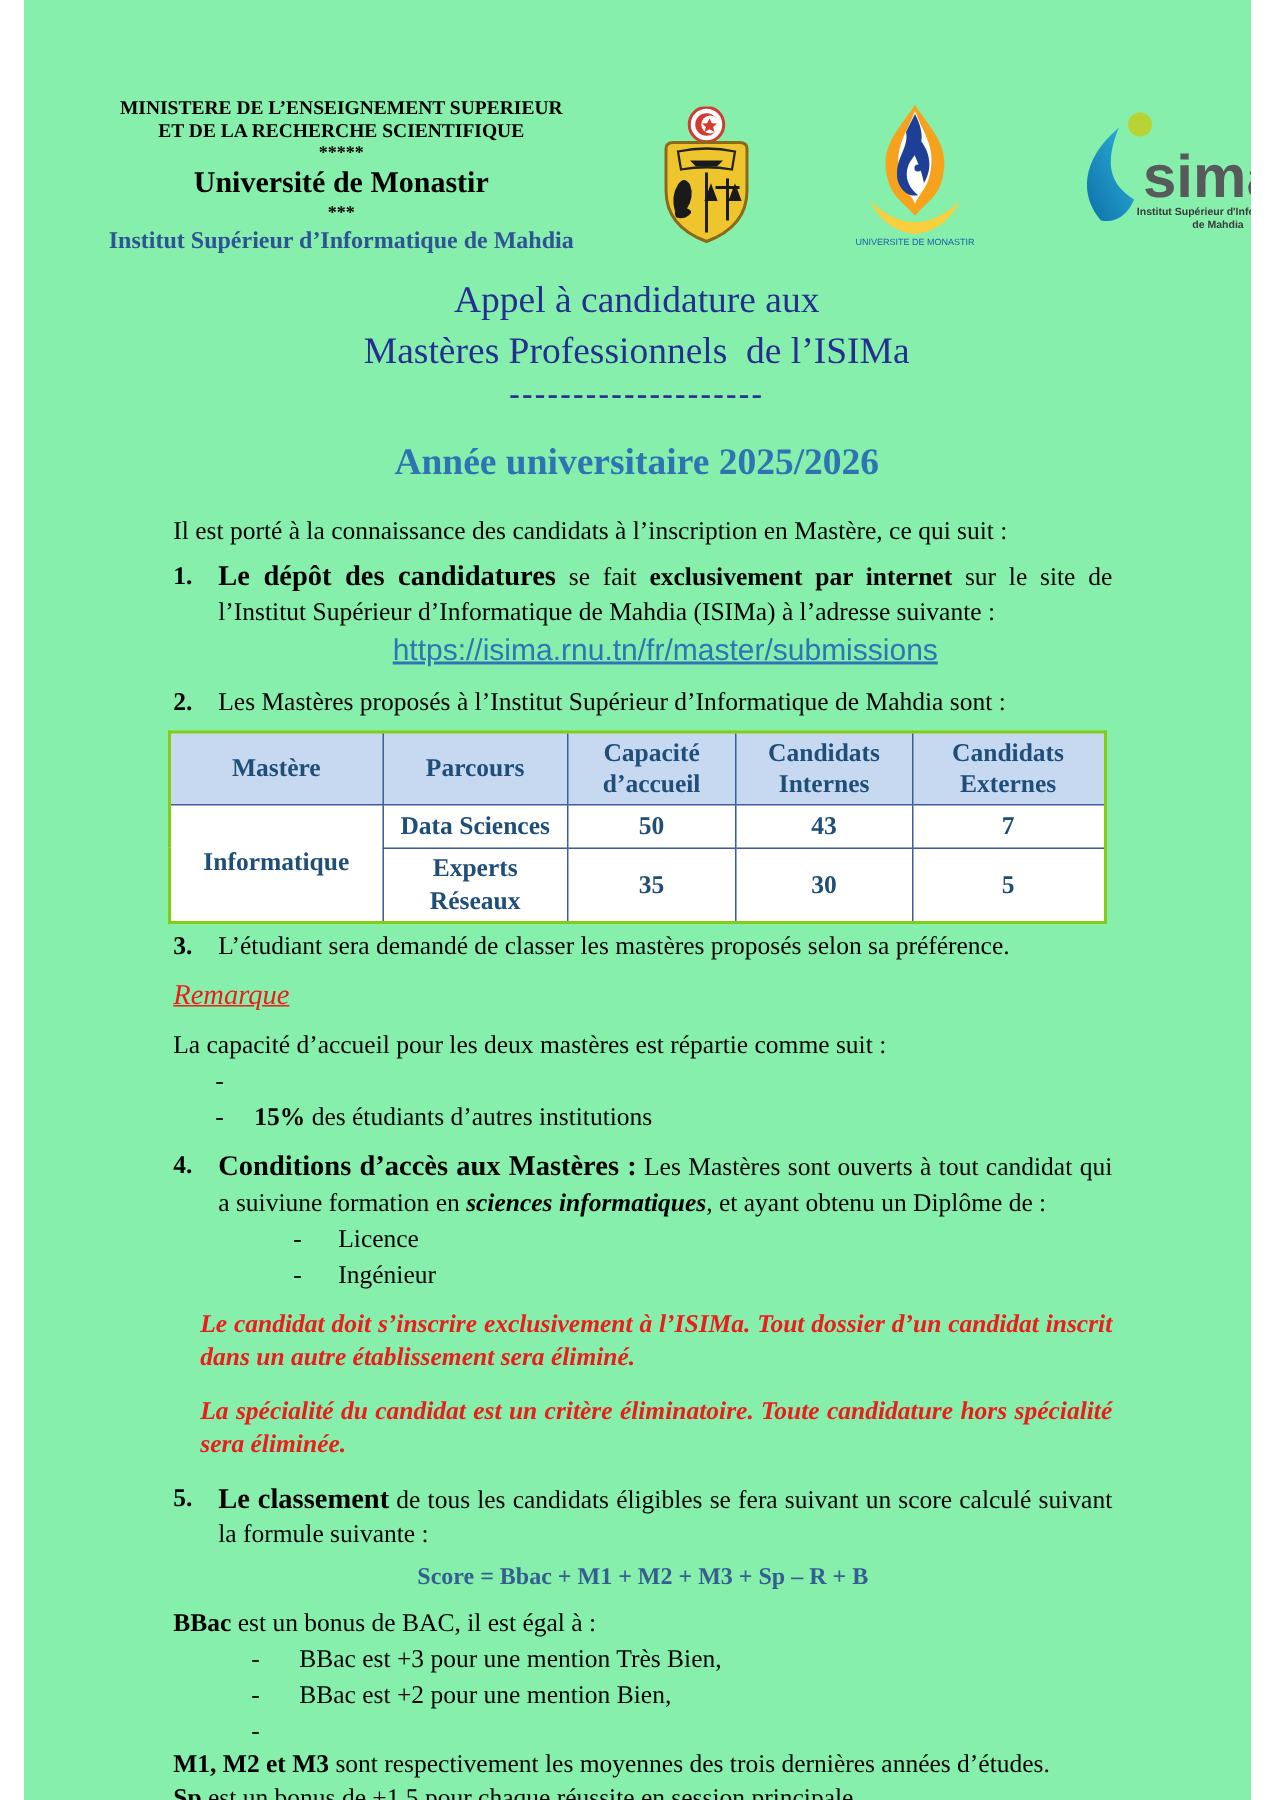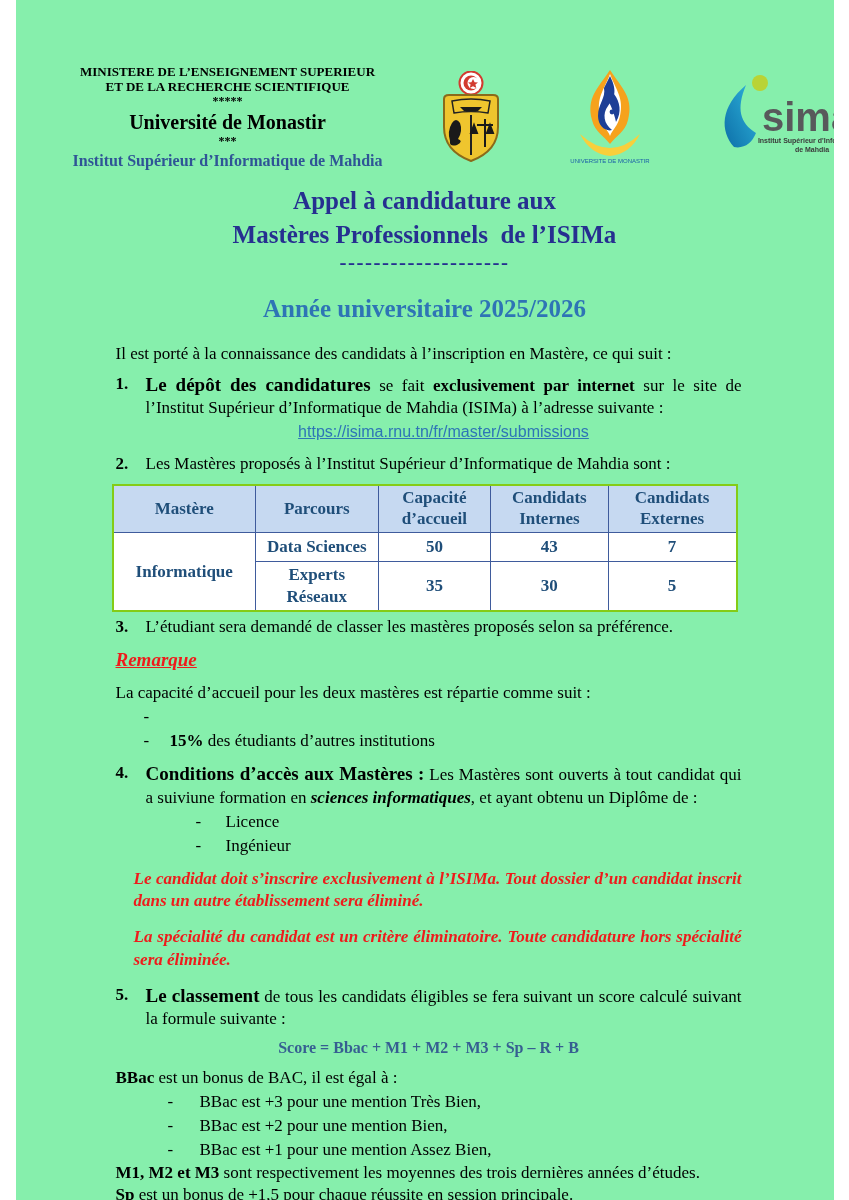--- a/index.html
+++ b/index.html
@@ -14,42 +14,42 @@
   .ministry { width:368px; text-align:center; flex:none; }
   .min-line { font-size:13px; font-weight:bold; line-height:1.18; }
   .stars1 { font-size:12px; font-weight:bold; line-height:1.1; }
   .univ { font-size:20px; font-weight:bold; margin-top:3px; }
   .stars2 { font-size:12px; font-weight:bold; }
   .institute { font-size:16px; font-weight:bold; color:#2f5496; margin-top:3px; white-space:nowrap; }
   .logos { display:flex; align-items:center; margin-left:26px; gap:60px; }
   .logo { flex:none; }
   
   .titleblock { text-align:center; margin-top:14px; }
-  .title-line { font-size:25px; font-weight:bold; color:#262f90; line-height:1.35; }
+  .title-line { font-size:25px; font-weight:normal; color:#262f90; line-height:1.35; }
   .separator { font-size:21px; font-weight:bold; color:#262f90; letter-spacing:1.5px; line-height:1.1; }
   .year { font-size:25px; font-weight:bold; color:#2e74b5; margin-top:21px; }
   
   .content { padding:0 92px 0 100px; font-size:17px; line-height:1.3; }
   .intro { margin-top:20px; }
   .nitem { display:flex; margin-top:7px; }
   .num { font-weight:bold; width:30px; flex:none; }
   .itxt { flex:1; text-align:justify; }
   .lead { font-size:19px; font-weight:bold; }
   .b { font-weight:bold; }
   .bi { font-weight:bold; font-style:italic; }
   .linkline { text-align:center; margin-top:2px; }
-  .link { font-family:"Liberation Sans", sans-serif; font-size:16px; color:#2e75b6; text-decoration:underline; }
+  .link { font-family:"Liberation Sans", sans-serif; font-size:20px; color:#2e75b6; text-decoration:underline; }
   
   table.cap { border-collapse:collapse; width:100%; margin:8px 0 4px -4px; border:2px solid #84cc16; }
   table.cap td, table.cap th { border:1px solid #3f5b9c; text-align:center; vertical-align:middle;
     color:#1f4e79; font-weight:bold; font-size:17px; padding:2px 4px; }
   table.cap th { background:#c6d9f1; height:48px; line-height:1.2; }
   table.cap td { height:29px; background:#fff; }
   
-  .remarque { color:#ee1b1b; font-size:19px; font-weight:bold; font-style:italic;
+  .remarque { color:#ee1b1b; font-size:19px; font-weight:normal; font-style:italic;
     text-decoration:underline; margin-top:10px; }
   .plain { margin-top:9px; }
   .sub { display:flex; margin-top:2px; }
   .sub .dash { flex:none; }
   .ind1 { margin-left:28px; } .ind1 .dash { width:26px; }
   .ind2 { margin-left:52px; } .ind2 .dash { width:32px; }
   .ind3 { margin-left:80px; } .ind3 .dash { width:30px; }
   .warning { margin:11px 0 0 18px; color:#ee1b1b; font-weight:bold; font-style:italic; text-align:justify; }
   .formula { text-align:center; font-size:16px; font-weight:bold; color:#365f91; margin-top:8px; }
   .defs { margin-top:8px; }
@@ -221,21 +221,20 @@
       <div class="sub ind2">
         <span class="dash">-</span>
         <div>BBac est +3 pour une mention Très Bien,</div>
       </div>
       <div class="sub ind2">
         <span class="dash">-</span>
         <div>BBac est +2 pour une mention Bien,</div>
       </div>
       <div class="sub ind2">
         <span class="dash">-</span>
-        <div>BBac est +1 pour une mention Assez Bien,</div>
       </div>
 
       <div><span class="b">M1, M2 et M3</span><span> sont respectivement les moyennes des trois dernières années d’études.</span></div>
       <div><span class="b">Sp</span><span> est un bonus de +1,5 pour chaque réussite en session principale.</span></div>
 
     </div>
 
   </div>
 </div>
 

